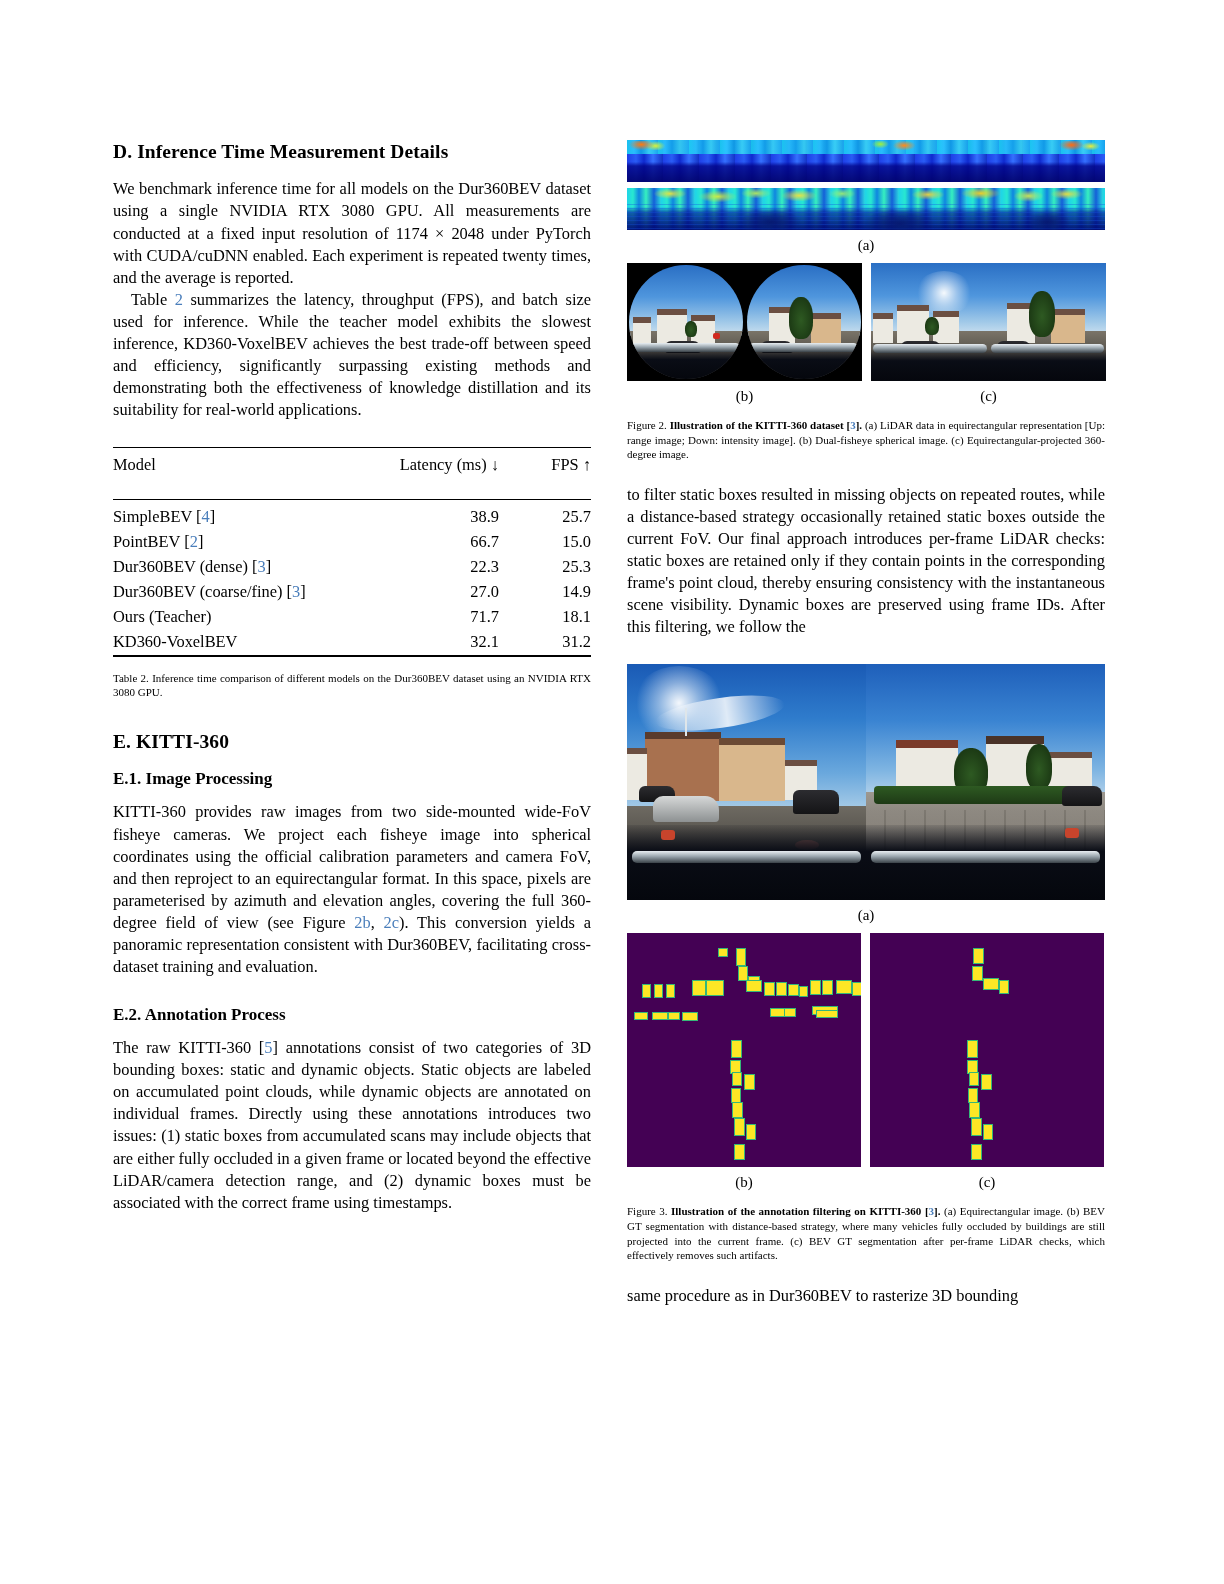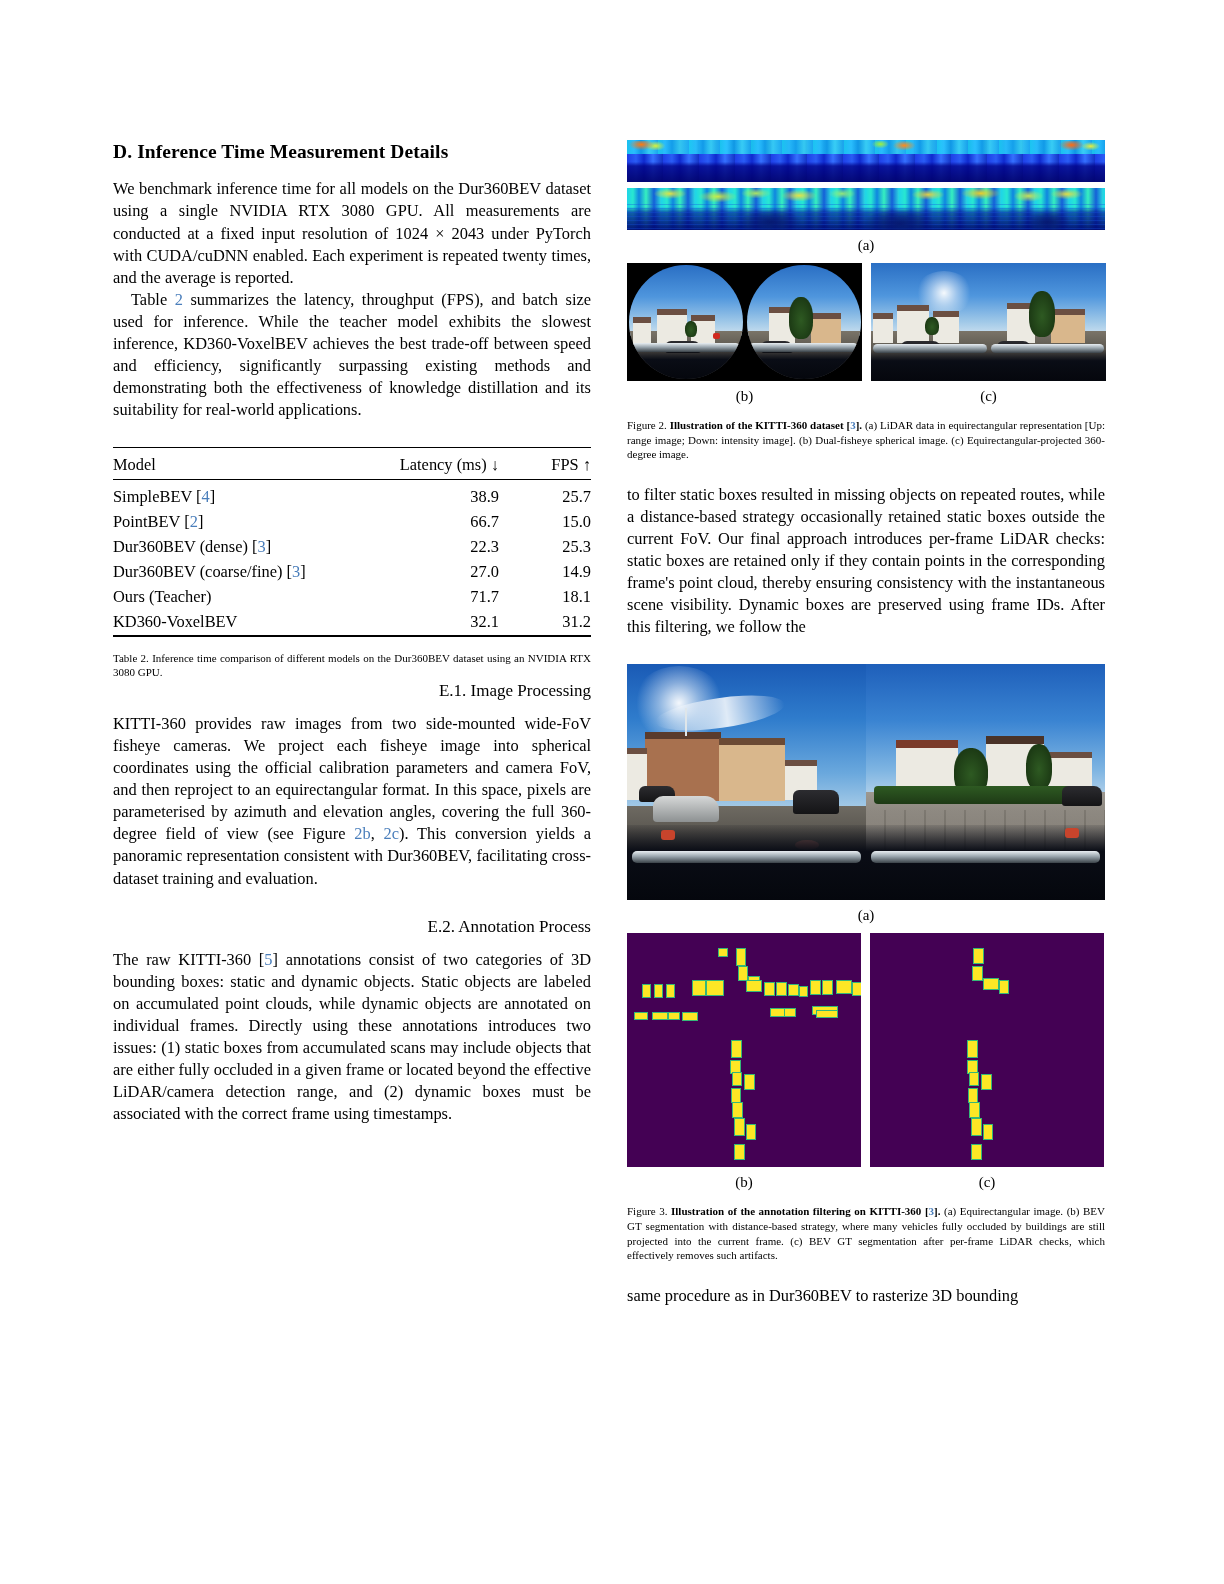--- a/index.html
+++ b/index.html
@@ -31,24 +31,23 @@
 
   h2.section {
     font-size: 19.5px;
     font-weight: bold;
     margin: 0 0 14px 0;
     line-height: 1.25;
     letter-spacing: .1px;
   }
   h3.subsection {
     font-size: 17px;
-    font-weight: normal;
+    font-weight: bold;
     margin: 0 0 12px 0;
     line-height: 1.25;
-    text-align: right;
   }
   p.body {
     font-size: 16.4px;
     line-height: 1.345;
     text-align: justify;
     margin: 0;
     hyphens: none;
   }
   p.body.indent { text-indent: 18px; }
   p.body + p.body { margin-top: 0; }
@@ -63,21 +62,21 @@
   }
   table.tbl th, table.tbl td {
     padding: 2.5px 0;
     font-weight: normal;
     text-align: right;
     white-space: nowrap;
   }
   table.tbl th:first-child, table.tbl td:first-child {
     text-align: left;
   }
-  table.tbl thead th { padding-bottom: 4px; padding-top: 7px; }
+  table.tbl thead th { padding-bottom: 24px; padding-top: 7px; }
   table.tbl tbody tr:first-child td { padding-top: 7px; }
   .rule-top   { border-top: 2.6px solid #000; }
   .rule-mid   { border-top: 1px solid #000; }
   .rule-bot   { border-bottom: 2.6px solid #000; }
   td.bold, .bold { font-weight: bold; }
   .col-latency { width: 150px; }
   .col-fps { width: 92px; }
 
   p.caption {
     font-size: 11px;
@@ -234,21 +233,21 @@
 </style>
 </head>
 <body>
 
 <div class="page">
 
   <div class="col col-left">
 
     <h2 class="section">D. Inference Time Measurement Details</h2>
 
-    <p class="body">We benchmark inference time for all models on the Dur360BEV dataset using a single NVIDIA RTX 3080 GPU. All measurements are conducted at a fixed input resolution of 1024 × 2043 under PyTorch with CUDA/cuDNN enabled. Each experiment is repeated twenty times, and the average is reported.</p>
+    <p class="body">We benchmark inference time for all models on the Dur360BEV dataset using a single NVIDIA RTX 3080 GPU. All measurements are conducted at a fixed input resolution of 1174 × 2048 under PyTorch with CUDA/cuDNN enabled. Each experiment is repeated twenty times, and the average is reported.</p>
 
     <p class="body indent" style="margin-top:0;">
       <span>Table </span><span class="cite">2</span><span> summarizes the latency, throughput (FPS), and batch size used for inference. While the teacher model exhibits the slowest inference, KD360-VoxelBEV achieves the best trade-off between speed and efficiency, significantly surpassing existing methods and demonstrating both the effectiveness of knowledge distillation and its suitability for real-world applications.</span>
     </p>
 
     <div class="table-wrap">
       <table class="tbl">
         <thead>
           <tr class="rule-top rule-mid">
             <th>Model</th>
@@ -297,20 +296,21 @@
           <tr class="rule-bot">
             <td class="bold">KD360-VoxelBEV</td>
             <td>32.1</td>
             <td>31.2</td>
           </tr>
         </tbody>
       </table>
       <p class="caption">Table 2. Inference time comparison of different models on the Dur360BEV dataset using an NVIDIA RTX 3080 GPU.</p>
     </div>
 
+    <h2 class="section" style="margin-top:30px;">E. KITTI-360</h2>
 
     <h3 class="subsection">E.1. Image Processing</h3>
 
     <p class="body">
       <span>KITTI-360 provides raw images from two side-mounted wide-FoV fisheye cameras. We project each fisheye image into spherical coordinates using the official calibration parameters and camera FoV, and then reproject to an equirectangular format. In this space, pixels are parameterised by azimuth and elevation angles, covering the full 360-degree field of view (see Figure </span><span class="cite">2b</span><span>, </span><span class="cite">2c</span><span>). This conversion yields a panoramic representation consistent with Dur360BEV, facilitating cross-dataset training and evaluation.</span>
     </p>
 
     <h3 class="subsection" style="margin-top:26px;">E.2. Annotation Process</h3>
 
     <p class="body">

